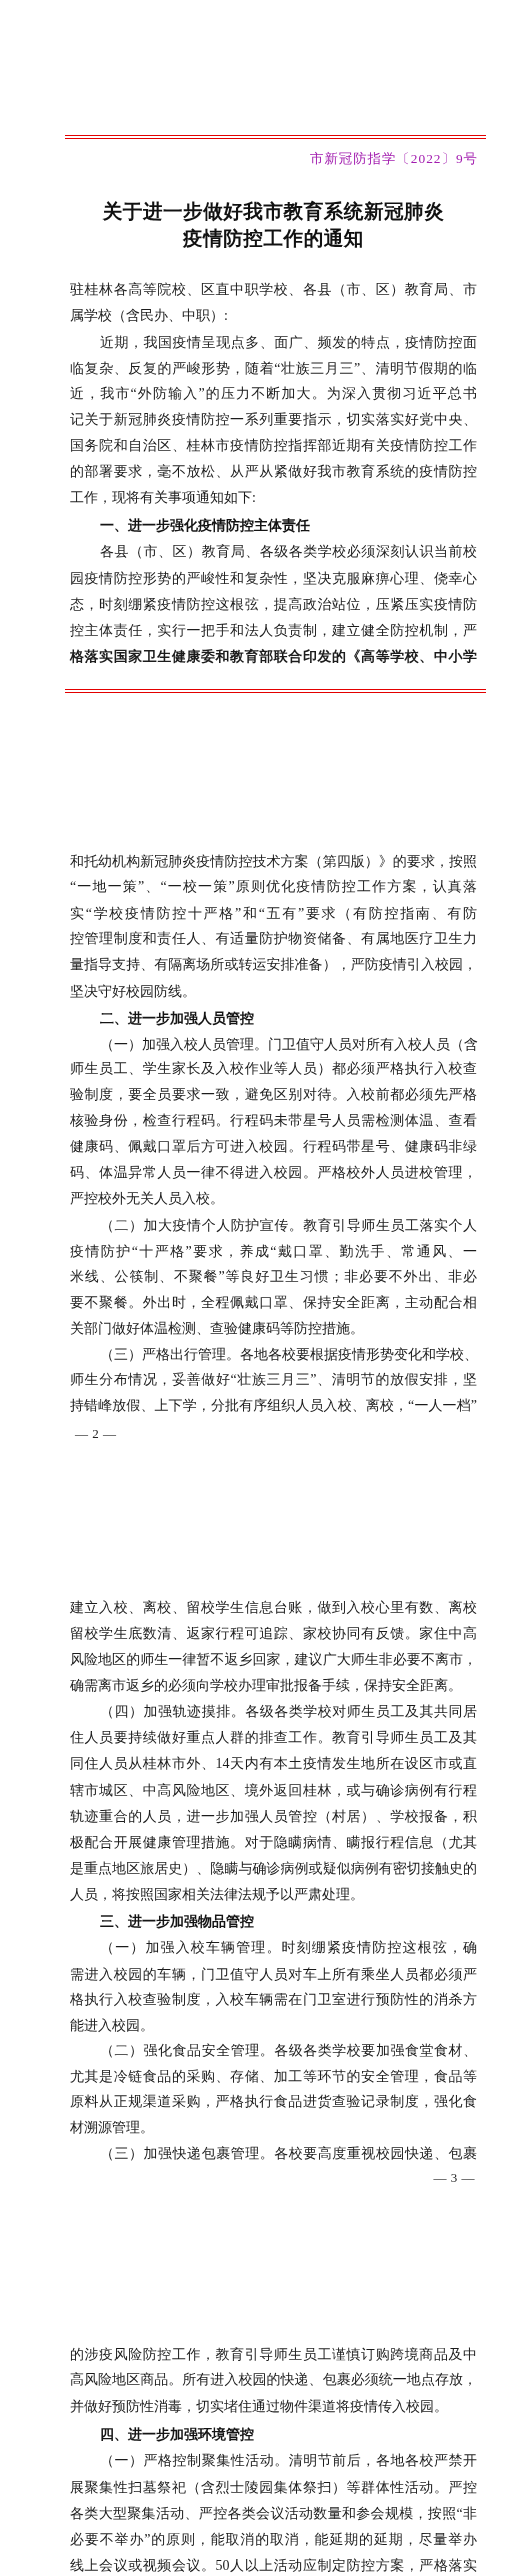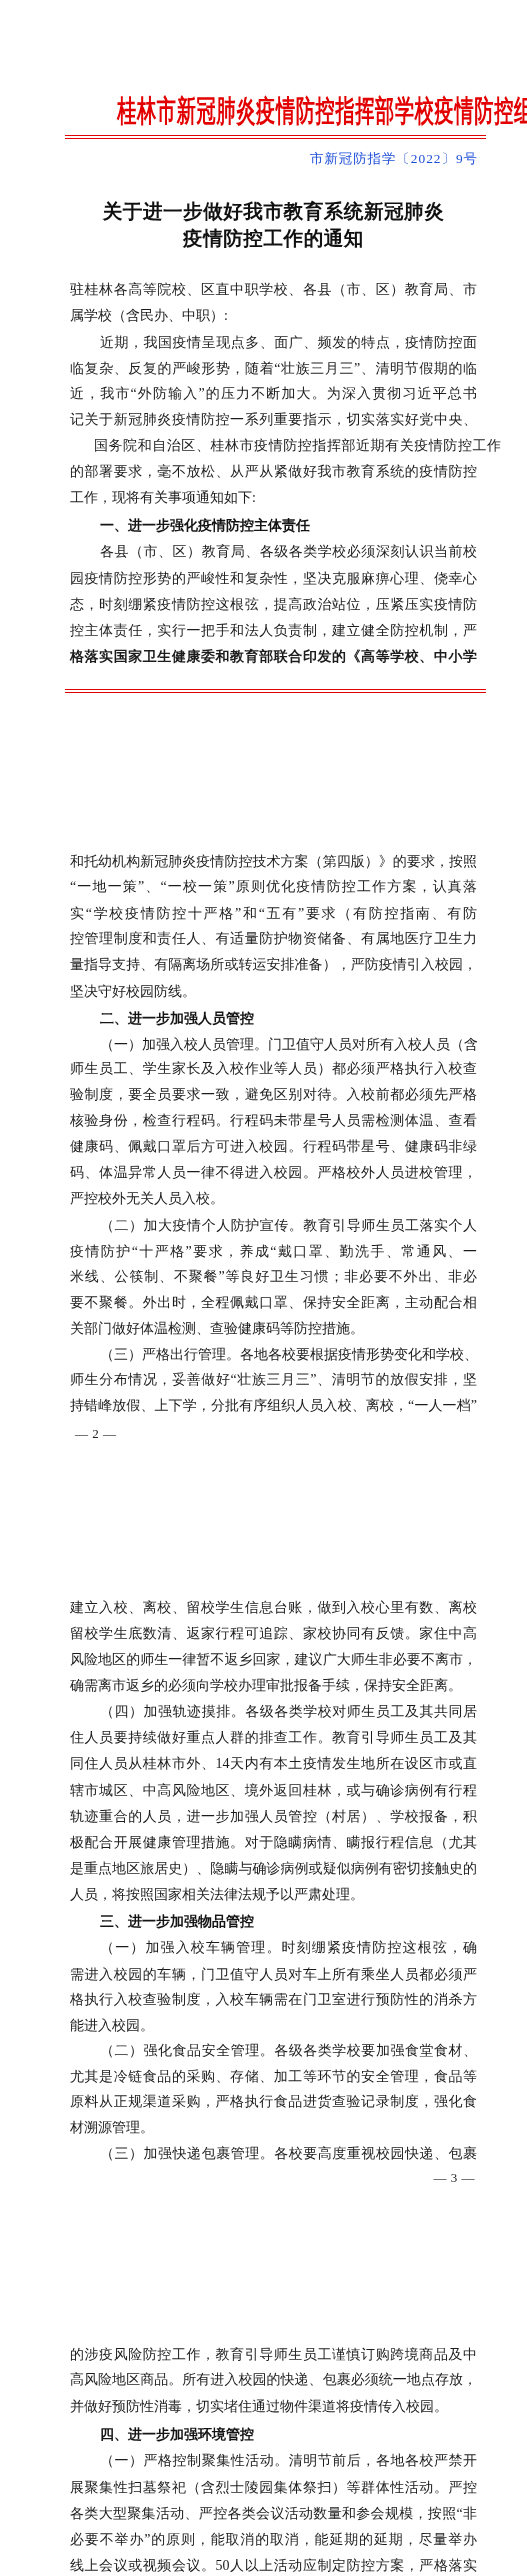--- a/index.html
+++ b/index.html
@@ -32,21 +32,21 @@
     position:absolute;
     left:65px; width:421px; height:2.1px;
     border-top:1.5px solid #e30000;
     border-bottom:1.5px solid #e30000;
   }
   .doc-number{
     position:absolute;
     top:150px; right:50px;
     font-size:13.4px;
     letter-spacing:1px;
-    color:#1d4ed8;
+    color:#a21caf;
     white-space:nowrap;
   }
   .doc-title{
     position:absolute;
     left:70px; width:407px;
     text-align:center;
     font-size:19.6px;
     font-weight:bold;
     letter-spacing:0.5px;
     color:#111;
@@ -77,42 +77,39 @@
     font-size:13px;
     letter-spacing:0.5px;
     color:#222;
     white-space:nowrap;
   }
 </style>
 </head>
 <body>
 
 <div id="doc">
-  <div class="org-line">
-    <span class="squeeze">桂林市新冠肺炎疫情防控指挥部学校疫情防控组</span>
-  </div>
 
   <div id="separators">
       <div class="red-sep" style="top: 135px;"></div>
       <div class="red-sep" style="top: 689px;"></div>
     </div>
 
   <div class="doc-number">市新冠防指学〔2022〕9号</div>
 
   <div class="doc-title" id="title-line2">疫情防控工作的通知</div>
   <div class="doc-title" id="title-line1">关于进一步做好我市教育系统新冠肺炎</div>
 
   <div id="body-lines">
       <div class="line" style="top: 282px;">驻桂林各高等院校、区直中职学校、各县（市、区）教育局、市</div>
       <div class="line noj" style="top: 308px;">属学校（含民办、中职）:</div>
       <div class="line indent" style="top: 335px;">近期，我国疫情呈现点多、面广、频发的特点，疫情防控面</div>
       <div class="line" style="top: 361px;">临复杂、反复的严峻形势，随着“壮族三月三”、清明节假期的临</div>
       <div class="line" style="top: 386px;">近，我市“外防输入”的压力不断加大。为深入贯彻习近平总书</div>
       <div class="line" style="top: 412px;">记关于新冠肺炎疫情防控一系列重要指示，切实落实好党中央、</div>
-      <div class="line" style="top: 438px; margin-left: 24px;">国务院和自治区、桂林市疫情防控指挥部近期有关疫情防控工作</div>
+      <div class="line" style="top: 438px;">国务院和自治区、桂林市疫情防控指挥部近期有关疫情防控工作</div>
       <div class="line" style="top: 464px;">的部署要求，毫不放松、从严从紧做好我市教育系统的疫情防控</div>
       <div class="line noj" style="top: 490px;">工作，现将有关事项通知如下:</div>
       <div class="line heading indent noj" style="top: 517px;">一、进一步强化疫情防控主体责任</div>
       <div class="line indent" style="top: 544px;">各县（市、区）教育局、各级各类学校必须深刻认识当前校</div>
       <div class="line" style="top: 571px;">园疫情防控形势的严峻性和复杂性，坚决克服麻痹心理、侥幸心</div>
       <div class="line" style="top: 597px;">态，时刻绷紧疫情防控这根弦，提高政治站位，压紧压实疫情防</div>
       <div class="line" style="top: 623px;">控主体责任，实行一把手和法人负责制，建立健全防控机制，严</div>
       <div class="line" style="top: 649px; font-weight: bold;">格落实国家卫生健康委和教育部联合印发的《高等学校、中小学</div>
       <div class="line" style="top: 854px;">和托幼机构新冠肺炎疫情防控技术方案（第四版）》的要求，按照</div>
       <div class="line" style="top: 879px;">“一地一策”、“一校一策”原则优化疫情防控工作方案，认真落</div>

